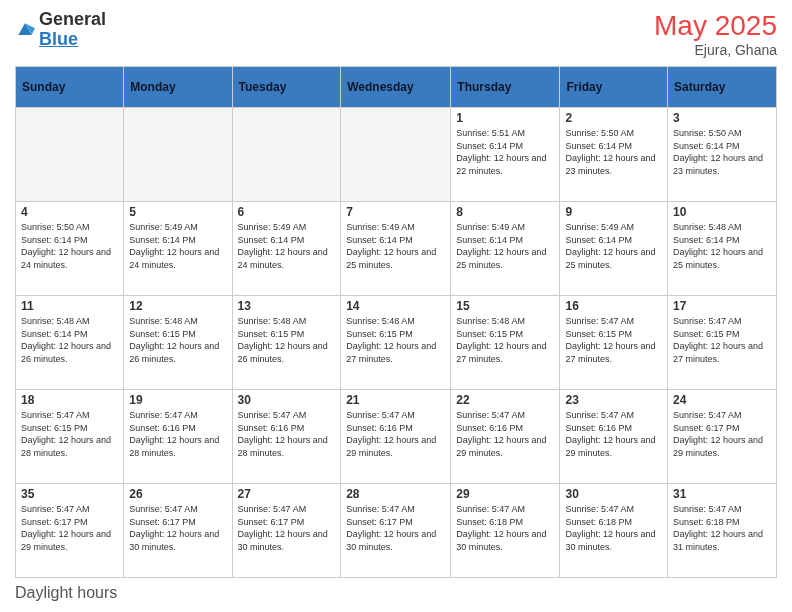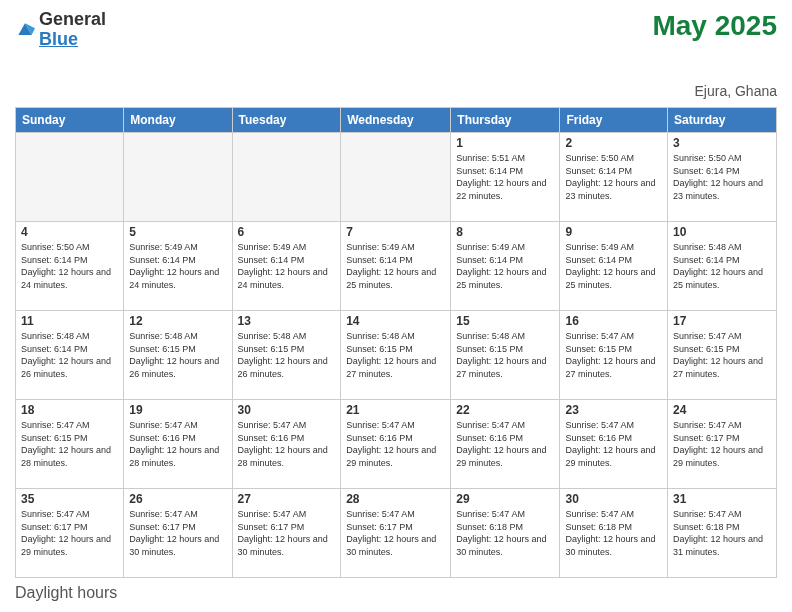--- a/index.html
+++ b/index.html
@@ -38,38 +38,37 @@
     .logo-blue { color: #2a7abf; text-decoration: underline; }
     .logo-icon {
       width: 20px;
       height: 20px;
     }
     .title-block {
       text-align: right;
     }
     .month-title {
       font-size: 28px;
-      font-weight: bold;
-      color: #15803d;
+      font-weight: normal;
+      color: #ef4444;
     }
     .location {
       font-size: 14px;
       color: #555;
-      margin-top: 41px;
     }
     .calendar {
       width: 100%;
       border-collapse: collapse;
       flex: 1;
     }
     .calendar th {
       background-color: #3a7abf;
-      color: #ffffff;
+      color: #0f172a;
       text-align: left;
-      padding: 5px 6px;
+      padding: 13px 6px;
       font-size: 12px;
       font-weight: bold;
       border: 1px solid #ccc;
     }
     .calendar td {
       vertical-align: top;
       border: 1px solid #ccc;
       padding: 3px 5px;
       font-size: 9.5px;
       color: #333;

